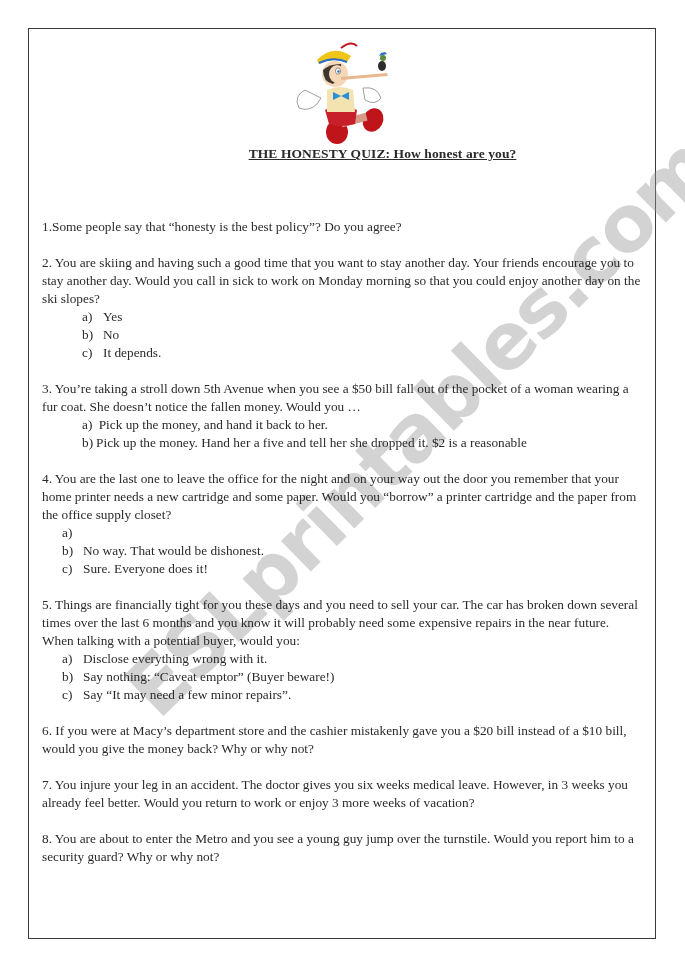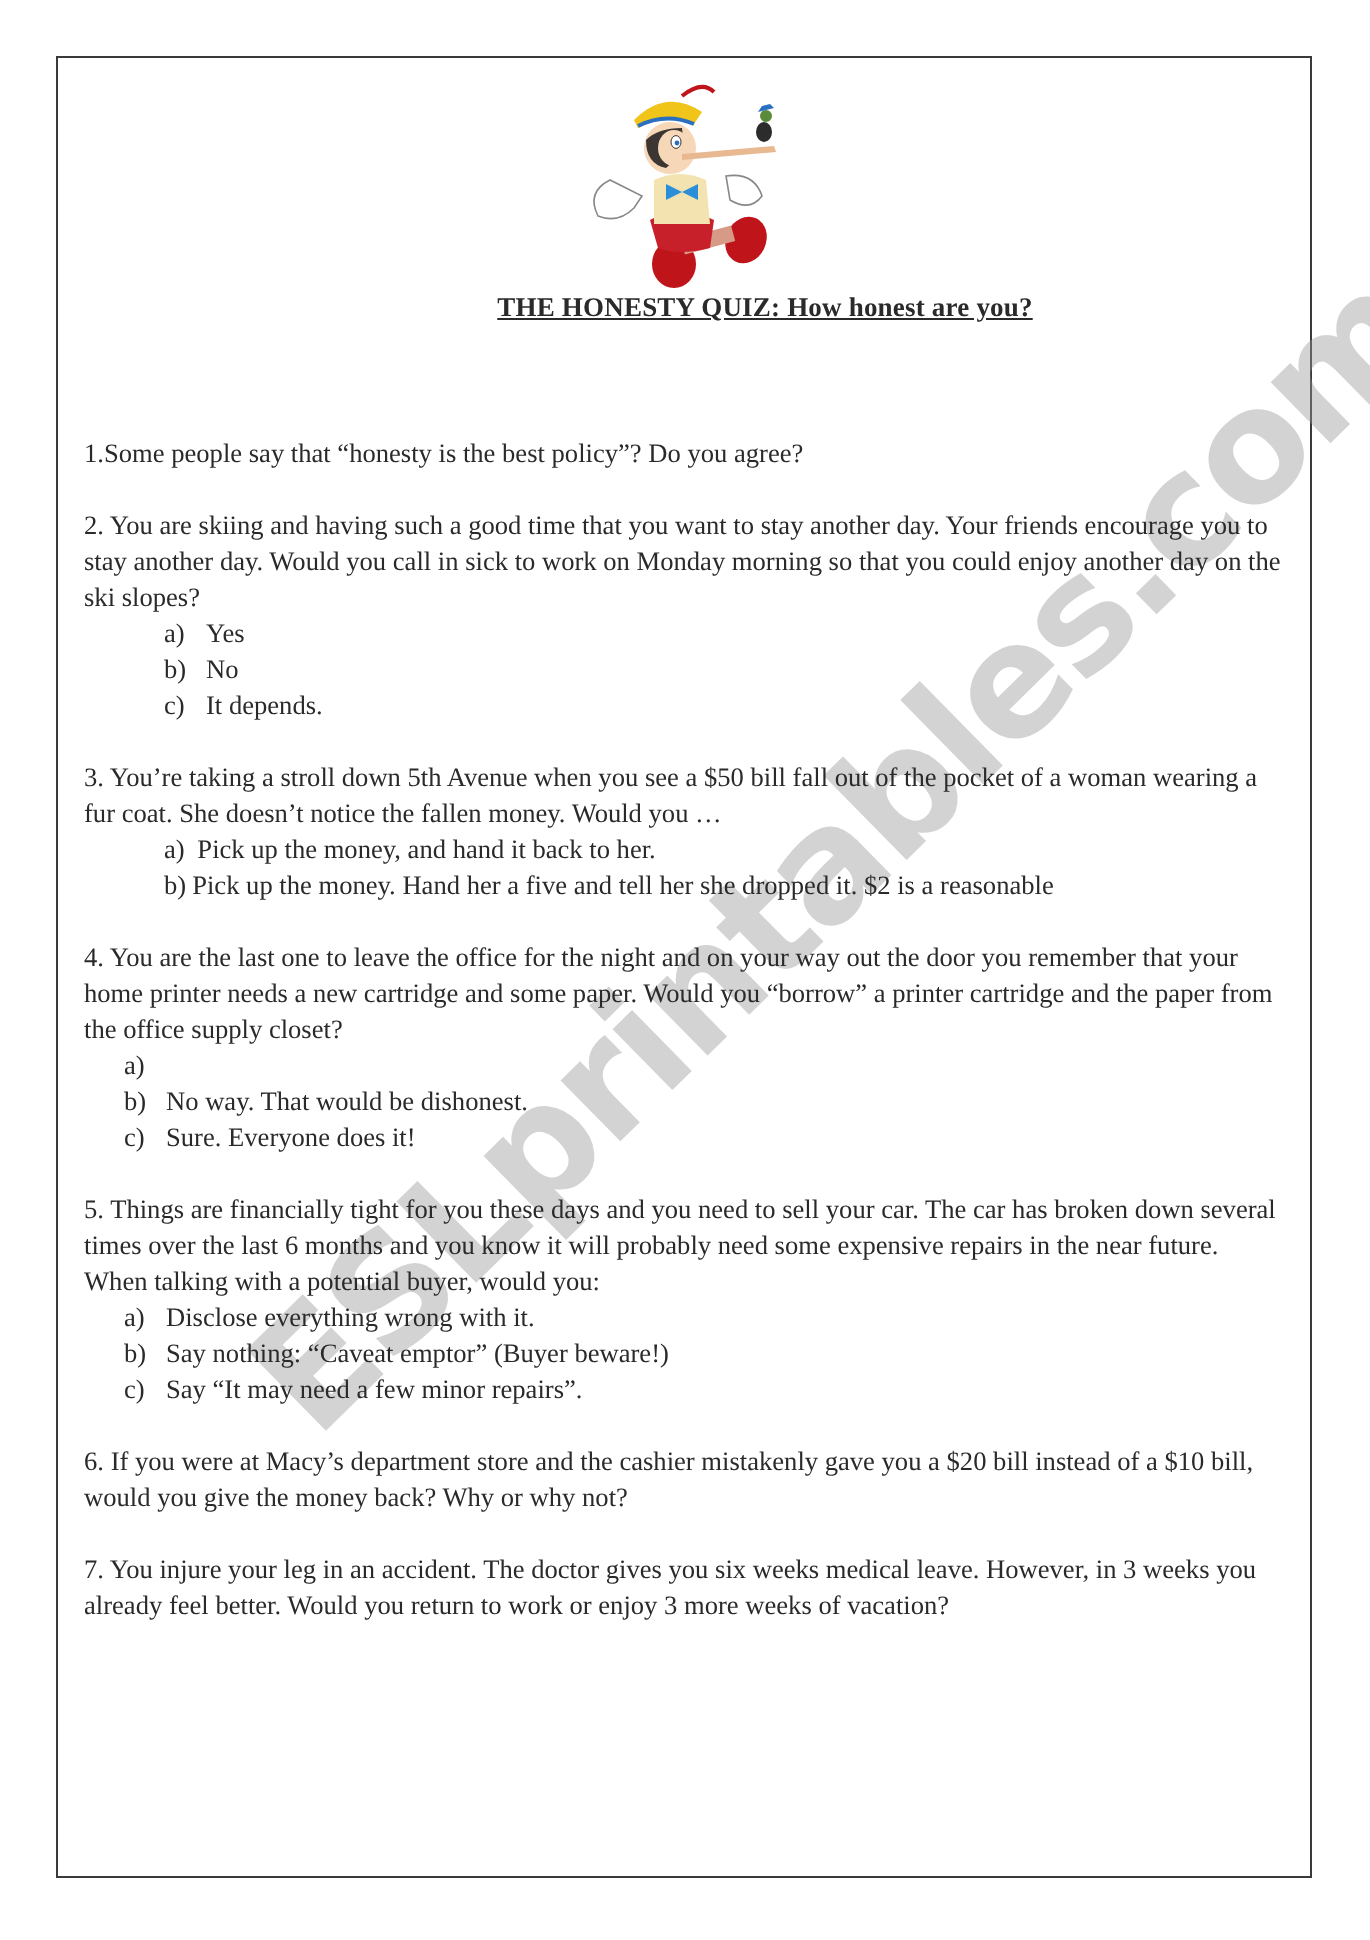--- a/index.html
+++ b/index.html
@@ -208,14 +208,17 @@
   </div>
 
   <div class="question">
     <p class="q-text"><span>6.</span> <span>If you were at Macy’s department store and the cashier mistakenly gave you a $20 bill instead of a $10 bill, would you give the money back? Why or why not?</span></p>
   </div>
 
   <div class="question">
     <p class="q-text"><span>7.</span> <span>You injure your leg in an accident. The doctor gives you six weeks medical leave. However, in 3 weeks you already feel better. Would you return to work or enjoy 3 more weeks of vacation?</span></p>
   </div>
 
+  <div class="question">
+    <p class="q-text"><span>8.</span> <span>You are about to enter the Metro and you see a young guy jump over the turnstile.   Would you report him to a security guard?  Why or why not?</span></p>
+  </div>
 
 </div>
 
 </body></html>

